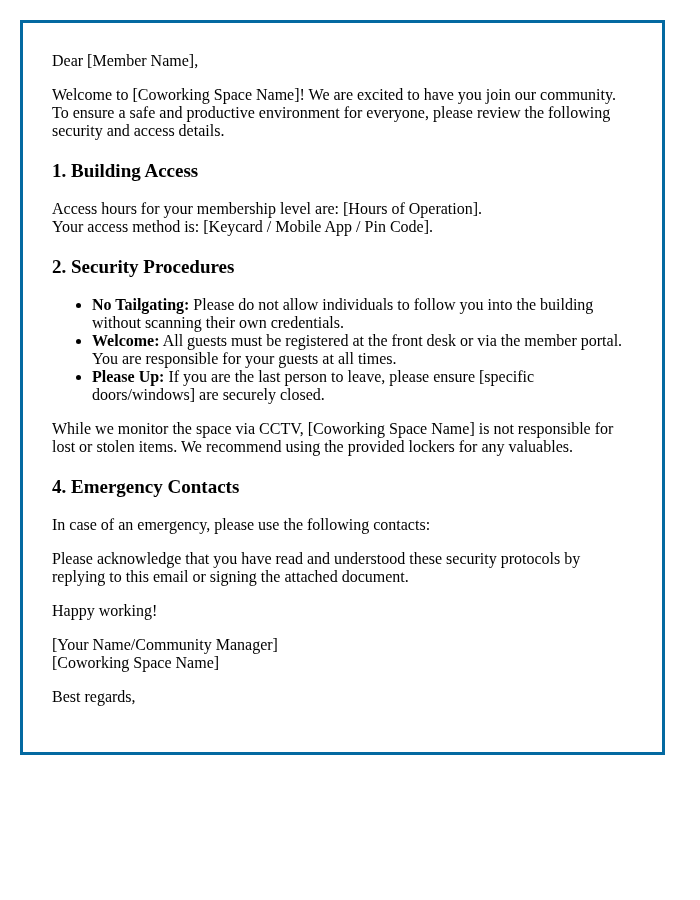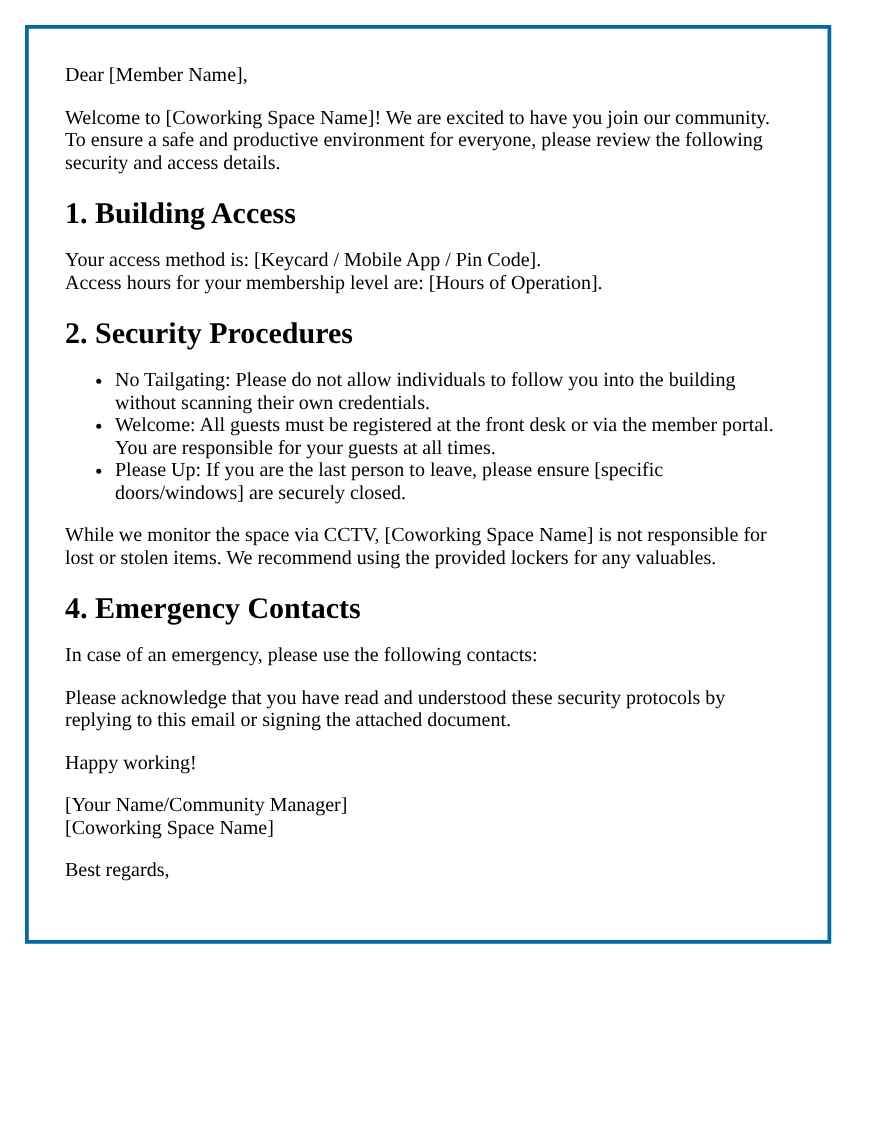--- a/index.html
+++ b/index.html
@@ -33,53 +33,53 @@
       border: 3px solid #0369a1;
       line-height: 18px;
     }
     .letter p {
       margin: 16px 0;
     }
     .letter p:first-child {
       margin-top: 16px;
     }
     .letter h3 {
-      font-size: 24px;
+      font-size: 19px;
       font-weight: bold;
       margin: 20px 0 18px 0;
       line-height: 22px;
     }
     .letter ul {
       margin: 16px 0;
       padding-left: 40px;
     }
     .letter li {
       margin: 0;
     }
     .letter li b {
-      font-weight: normal;
+      font-weight: bold;
     }
     .sig-line {
       display: block;
     }
   </style>
 </head>
 <body>
 
 <div class="viewport">
   <div class="letter">
 
     <p>Dear [Member Name],</p>
 
     <p>Welcome to [Coworking Space Name]! We are excited to have you join our community. To ensure a safe and productive environment for everyone, please review the following security and access details.</p>
 
     <h3>1. Building Access</h3>
     <p>
+      <span class="sig-line">Access hours for your membership level are: [Hours of Operation].</span>
       <span class="sig-line">Your access method is: [Keycard / Mobile App / Pin Code].</span>
-      <span class="sig-line">Access hours for your membership level are: [Hours of Operation].</span>
     </p>
 
     <h3>2. Security Procedures</h3>
     <ul>
       <li><b>No Tailgating:</b><span> Please do not allow individuals to follow you into the building without scanning their own credentials.</span></li>
       <li><b>Welcome:</b><span> All guests must be registered at the front desk or via the member portal. You are responsible for your guests at all times.</span></li>
       <li><b>Please Up:</b><span> If you are the last person to leave, please ensure [specific doors/windows] are securely closed.</span></li>
     </ul>
 
     <p>While we monitor the space via CCTV, [Coworking Space Name] is not responsible for lost or stolen items. We recommend using the provided lockers for any valuables.</p>

